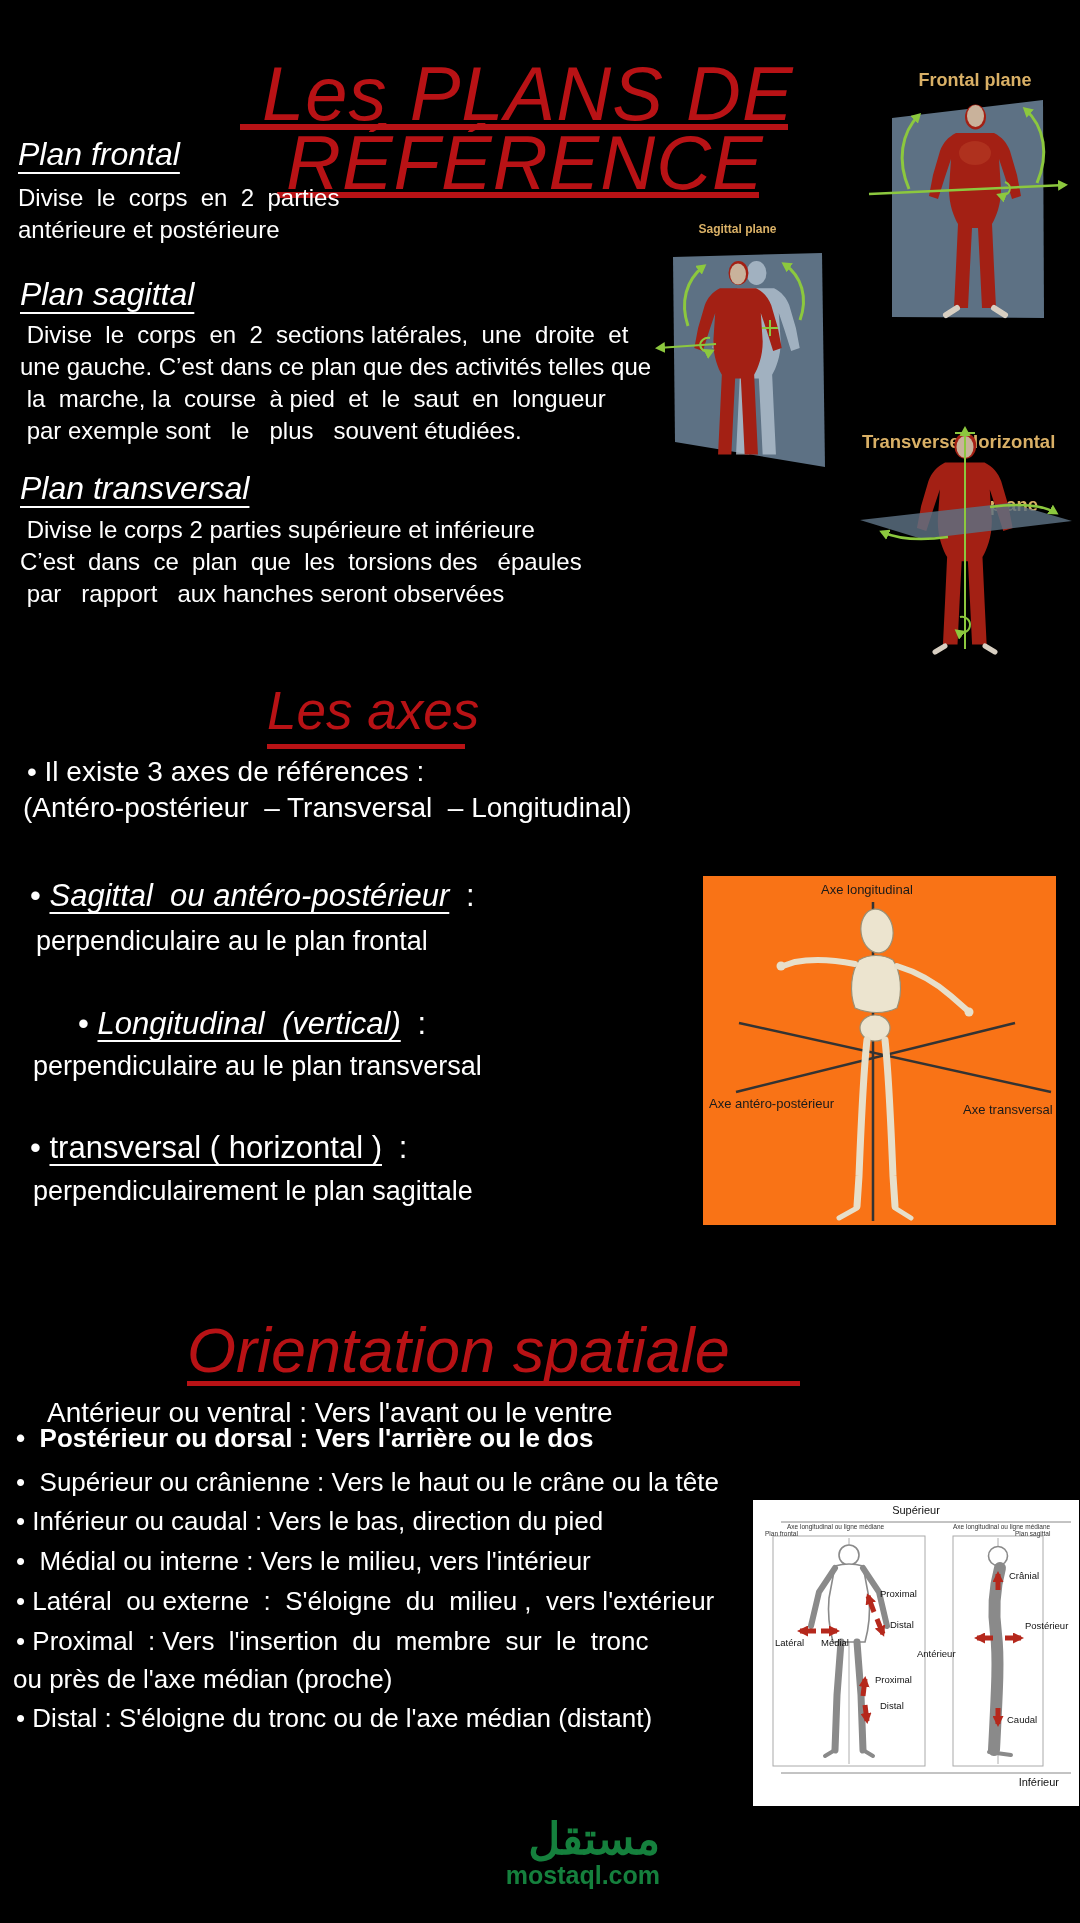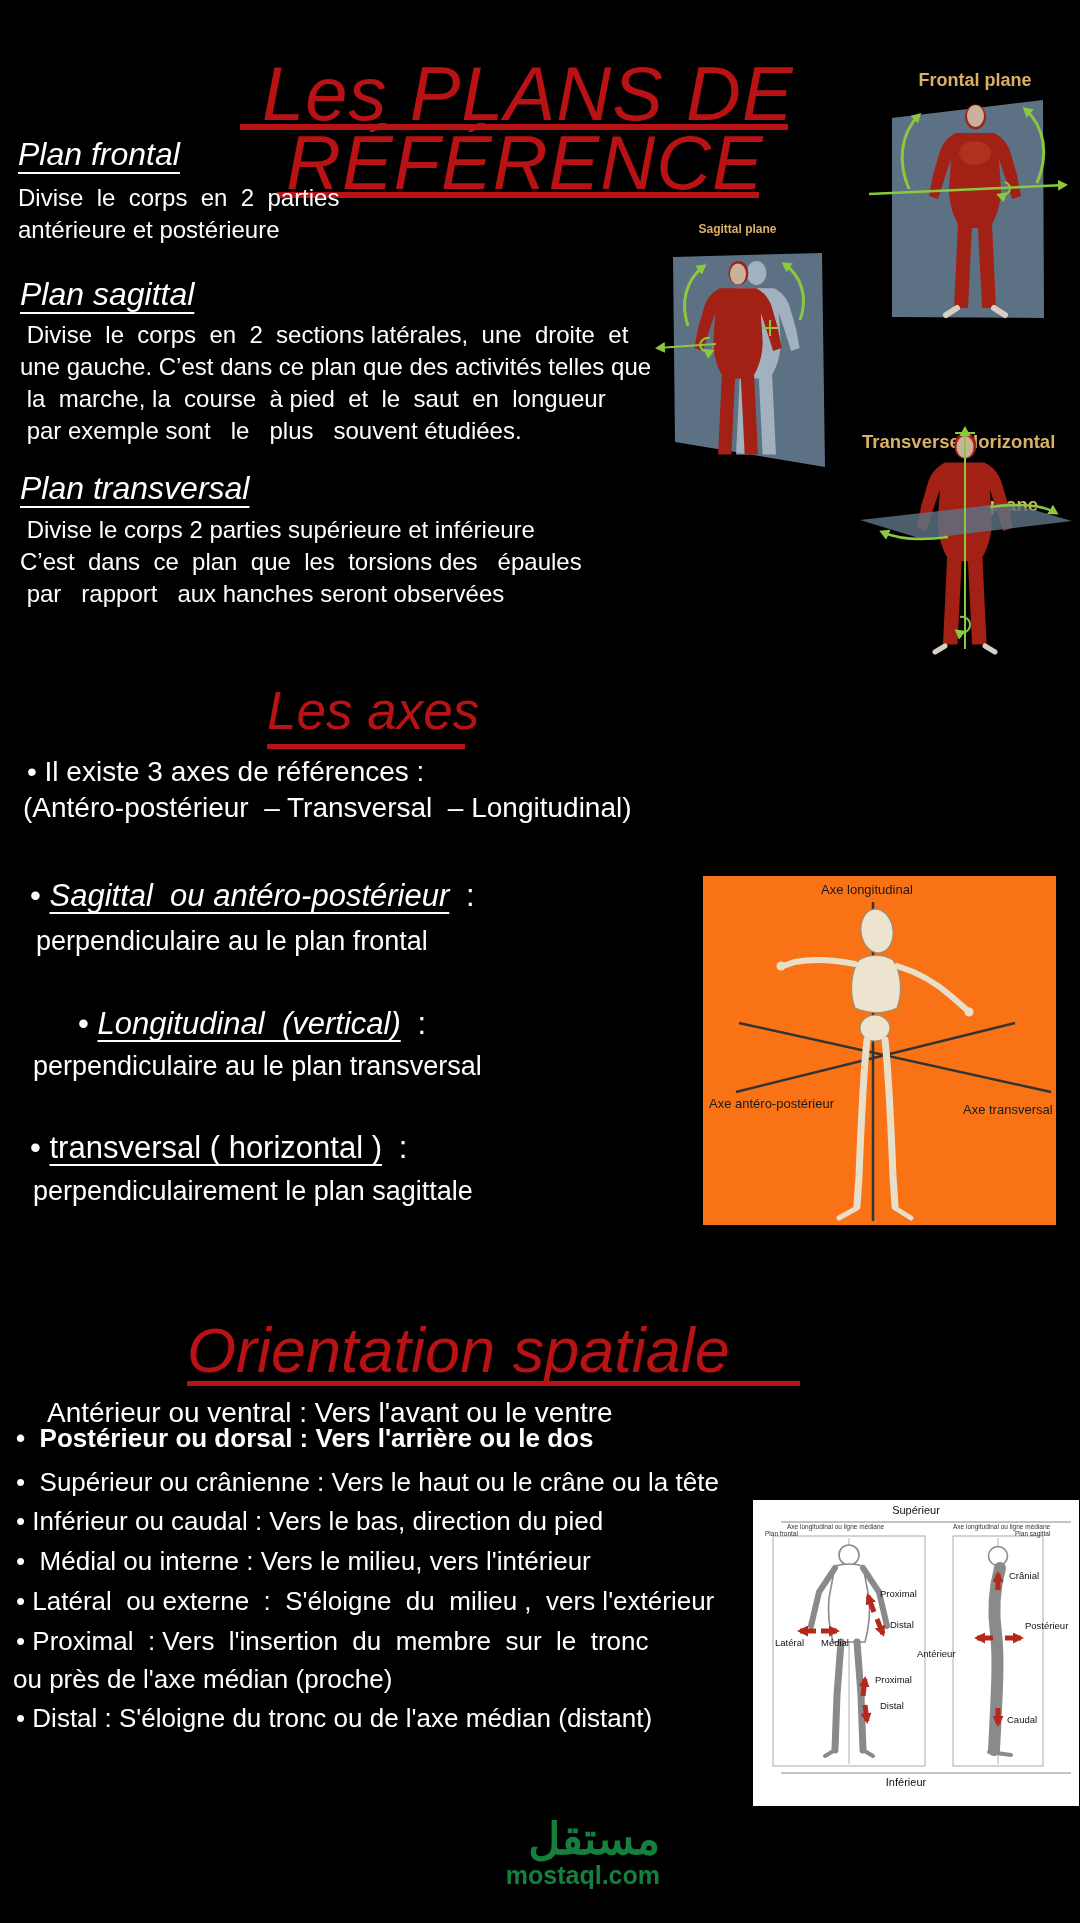--- a/index.html
+++ b/index.html
@@ -221,21 +221,21 @@
     <span class="an-label" style="left:127px;top:88px;">Proximal</span>
     <span class="an-label" style="left:137px;top:119px;">Distal</span>
     <span class="an-label" style="left:22px;top:137px;">Latéral</span>
     <span class="an-label" style="left:68px;top:137px;">Médial</span>
     <span class="an-label" style="left:122px;top:174px;">Proximal</span>
     <span class="an-label" style="left:127px;top:200px;">Distal</span>
     <span class="an-label" style="left:256px;top:70px;">Crânial</span>
     <span class="an-label" style="left:164px;top:120px;margin-top:28px;">Antérieur</span>
     <span class="an-label" style="left:272px;top:120px;">Postérieur</span>
     <span class="an-label" style="left:254px;top:214px;">Caudal</span>
-    <span class="an-label" style="left:0;top:276px;width:306px;text-align:center;font-size:11px;">Inférieur</span>
+    <span class="an-label" style="left:0;top:276px;width:306px;text-align:right;font-size:11px;">Inférieur</span>
   </div>
 
   <div class="abs wm" style="left:420px;top:1816px;width:240px;">
     <div style="font-size:44px;line-height:46px;">مستقل</div>
     <div style="font-size:25px;line-height:26px;">mostaql.com</div>
   </div>
 
 </div>
 
 </body></html>

